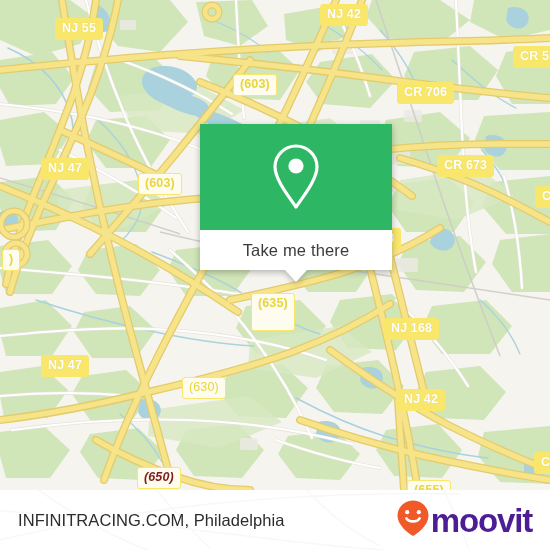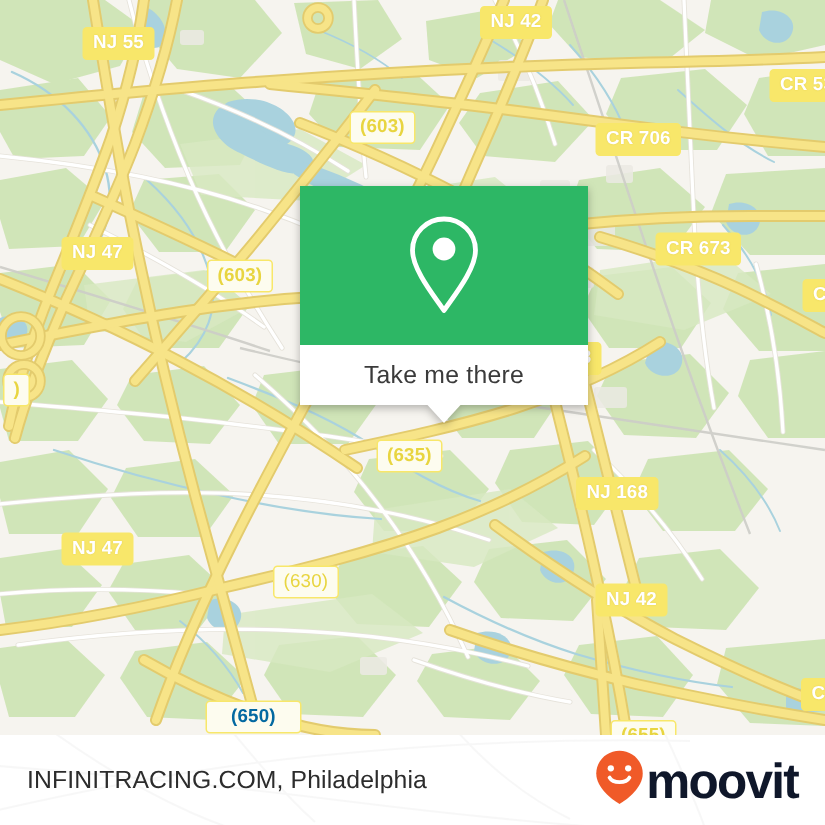--- a/index.html
+++ b/index.html
@@ -125,21 +125,21 @@
   #brand {
     position: relative;
     display: flex;
     align-items: center;
     gap: 1px;
     z-index: 2;
   }
   #brand-wordmark {
     font-size: 33px;
     font-weight: bold;
-    color: #0f172a;
+    color: #4c1d95;
     letter-spacing: -0.035em;
     line-height: 1;
     margin-left: 0px;
   }
 </style>
 </head>
 <body>
 
 <div id="app">
 
@@ -385,27 +385,27 @@
         <div style="position: absolute; left: 320px; top: 4px; font-size: 12.5px; font-weight: bold; line-height: 1; padding: 3px 6px 4px; border-radius: 3px; white-space: nowrap; letter-spacing: 0.01em; box-sizing: border-box; background: rgb(248, 231, 106); border: 1.5px solid rgb(248, 231, 106); color: rgb(255, 255, 255); text-shadow: rgba(200, 170, 40, 0.45) 0px 0px 1px;"><span>NJ 42</span></div>
         <div style="position: absolute; left: 513px; top: 46px; font-size: 12.5px; font-weight: bold; line-height: 1; padding: 3px 6px 4px; border-radius: 3px; white-space: nowrap; letter-spacing: 0.01em; box-sizing: border-box; background: rgb(248, 231, 106); border: 1.5px solid rgb(248, 231, 106); color: rgb(255, 255, 255); text-shadow: rgba(200, 170, 40, 0.45) 0px 0px 1px;"><span>CR 534</span></div>
         <div style="position: absolute; left: 233px; top: 74px; font-size: 12.5px; font-weight: bold; line-height: 1; padding: 3px 6px 4px; border-radius: 3px; white-space: nowrap; letter-spacing: 0.01em; box-sizing: border-box; background: rgb(253, 252, 239); border: 1.5px solid rgb(248, 231, 106); color: rgb(232, 213, 64);"><span>(603)</span></div>
         <div style="position: absolute; left: 397px; top: 82px; font-size: 12.5px; font-weight: bold; line-height: 1; padding: 3px 6px 4px; border-radius: 3px; white-space: nowrap; letter-spacing: 0.01em; box-sizing: border-box; background: rgb(248, 231, 106); border: 1.5px solid rgb(248, 231, 106); color: rgb(255, 255, 255); text-shadow: rgba(200, 170, 40, 0.45) 0px 0px 1px;"><span>CR 706</span></div>
         <div style="position: absolute; left: 41px; top: 158px; font-size: 12.5px; font-weight: bold; line-height: 1; padding: 3px 6px 4px; border-radius: 3px; white-space: nowrap; letter-spacing: 0.01em; box-sizing: border-box; background: rgb(248, 231, 106); border: 1.5px solid rgb(248, 231, 106); color: rgb(255, 255, 255); text-shadow: rgba(200, 170, 40, 0.45) 0px 0px 1px;"><span>NJ 47</span></div>
         <div style="position: absolute; left: 138px; top: 173px; font-size: 12.5px; font-weight: bold; line-height: 1; padding: 3px 6px 4px; border-radius: 3px; white-space: nowrap; letter-spacing: 0.01em; box-sizing: border-box; background: rgb(253, 252, 239); border: 1.5px solid rgb(248, 231, 106); color: rgb(232, 213, 64);"><span>(603)</span></div>
         <div style="position: absolute; left: 437px; top: 155px; font-size: 12.5px; font-weight: bold; line-height: 1; padding: 3px 6px 4px; border-radius: 3px; white-space: nowrap; letter-spacing: 0.01em; box-sizing: border-box; background: rgb(248, 231, 106); border: 1.5px solid rgb(248, 231, 106); color: rgb(255, 255, 255); text-shadow: rgba(200, 170, 40, 0.45) 0px 0px 1px;"><span>CR 673</span></div>
         <div style="position: absolute; left: 535px; top: 186px; font-size: 12.5px; font-weight: bold; line-height: 1; padding: 3px 6px 4px; border-radius: 3px; white-space: nowrap; letter-spacing: 0.01em; box-sizing: border-box; background: rgb(248, 231, 106); border: 1.5px solid rgb(248, 231, 106); color: rgb(255, 255, 255); text-shadow: rgba(200, 170, 40, 0.45) 0px 0px 1px;"><span>CR 7</span></div>
         <div style="position: absolute; left: 2px; top: 249px; font-size: 12.5px; font-weight: bold; line-height: 1; padding: 3px 6px 4px; border-radius: 3px; white-space: nowrap; letter-spacing: 0.01em; box-sizing: border-box; background: rgb(253, 252, 239); border: 1.5px solid rgb(248, 231, 106); color: rgb(232, 213, 64);"><span>)</span></div>
         <div style="position: absolute; left: 366px; top: 228px; font-size: 12.5px; font-weight: bold; line-height: 1; padding: 3px 6px 4px; border-radius: 3px; white-space: nowrap; letter-spacing: 0.01em; box-sizing: border-box; background: rgb(248, 231, 106); border: 1.5px solid rgb(248, 231, 106); color: rgb(255, 255, 255); text-shadow: rgba(200, 170, 40, 0.45) 0px 0px 1px;"><span>168</span></div>
-        <div style="position: absolute; left: 251px; top: 293px; font-size: 12.5px; font-weight: bold; line-height: 1; padding: 3px 6px 4px; border-radius: 3px; white-space: nowrap; letter-spacing: 0.01em; box-sizing: border-box; background: rgb(253, 252, 239); border: 1.5px solid rgb(248, 231, 106); color: rgb(232, 213, 64);"><span>(635)</span></div>
+        <div style="position: absolute; left: 251px; top: 293px; font-size: 12.5px; font-weight: bold; line-height: 1; padding: 3px 6px 20px; border-radius: 3px; white-space: nowrap; letter-spacing: 0.01em; box-sizing: border-box; background: rgb(253, 252, 239); border: 1.5px solid rgb(248, 231, 106); color: rgb(232, 213, 64);"><span>(635)</span></div>
         <div style="position: absolute; left: 384px; top: 318px; font-size: 12.5px; font-weight: bold; line-height: 1; padding: 3px 6px 4px; border-radius: 3px; white-space: nowrap; letter-spacing: 0.01em; box-sizing: border-box; background: rgb(248, 231, 106); border: 1.5px solid rgb(248, 231, 106); color: rgb(255, 255, 255); text-shadow: rgba(200, 170, 40, 0.45) 0px 0px 1px;"><span>NJ 168</span></div>
         <div style="position: absolute; left: 41px; top: 355px; font-size: 12.5px; font-weight: bold; line-height: 1; padding: 3px 6px 4px; border-radius: 3px; white-space: nowrap; letter-spacing: 0.01em; box-sizing: border-box; background: rgb(248, 231, 106); border: 1.5px solid rgb(248, 231, 106); color: rgb(255, 255, 255); text-shadow: rgba(200, 170, 40, 0.45) 0px 0px 1px;"><span>NJ 47</span></div>
         <div style="position: absolute; left: 182px; top: 377px; font-size: 12.5px; font-weight: normal; line-height: 1; padding: 3px 6px 4px; border-radius: 3px; white-space: nowrap; letter-spacing: 0.01em; box-sizing: border-box; background: rgb(253, 252, 239); border: 1.5px solid rgb(248, 231, 106); color: rgb(232, 213, 64);"><span>(630)</span></div>
         <div style="position: absolute; left: 397px; top: 389px; font-size: 12.5px; font-weight: bold; line-height: 1; padding: 3px 6px 4px; border-radius: 3px; white-space: nowrap; letter-spacing: 0.01em; box-sizing: border-box; background: rgb(248, 231, 106); border: 1.5px solid rgb(248, 231, 106); color: rgb(255, 255, 255); text-shadow: rgba(200, 170, 40, 0.45) 0px 0px 1px;"><span>NJ 42</span></div>
         <div style="position: absolute; left: 534px; top: 452px; font-size: 12.5px; font-weight: bold; line-height: 1; padding: 3px 6px 4px; border-radius: 3px; white-space: nowrap; letter-spacing: 0.01em; box-sizing: border-box; background: rgb(248, 231, 106); border: 1.5px solid rgb(248, 231, 106); color: rgb(255, 255, 255); text-shadow: rgba(200, 170, 40, 0.45) 0px 0px 1px;"><span>CR 705</span></div>
-        <div style="position: absolute; left: 137px; top: 467px; font-size: 12.5px; font-weight: bold; line-height: 1; padding: 3px 16px 4px; border-radius: 3px; white-space: nowrap; letter-spacing: 0.01em; box-sizing: border-box; background: rgb(253, 252, 239); border: 1.5px solid rgb(248, 231, 106); color: #0369a1;"><span>(650)</span></div>
+        <div style="position: absolute; left: 137px; top: 467px; font-size: 12.5px; font-weight: bold; line-height: 1; padding: 3px 6px 4px; border-radius: 3px; white-space: nowrap; letter-spacing: 0.01em; box-sizing: border-box; background: rgb(253, 252, 239); border: 1.5px solid rgb(248, 231, 106); color: #7f1d1d; font-style: italic;"><span>(650)</span></div>
         <div style="position: absolute; left: 407px; top: 480px; font-size: 12.5px; font-weight: bold; line-height: 1; padding: 3px 6px 4px; border-radius: 3px; white-space: nowrap; letter-spacing: 0.01em; box-sizing: border-box; background: rgb(253, 252, 239); border: 1.5px solid rgb(248, 231, 106); color: rgb(232, 213, 64);"><span>(655)</span></div>
       </div>
   </div>
 
   <div id="popup">
     <div id="popup-head">
       <span>
         <svg width="58" height="74" viewBox="0 0 58 74" xmlns="http://www.w3.org/2000/svg">
           <path d="M29 6 C17.5 6 8 15.3 8 26.8 C8 40 23 58 29 67 C35 58 50 40 50 26.8 C50 15.3 40.5 6 29 6 Z" fill="none" stroke="#ffffff" stroke-width="3.2" stroke-linejoin="round"></path>
           <circle cx="29" cy="26" r="7.6" fill="#ffffff"></circle>

